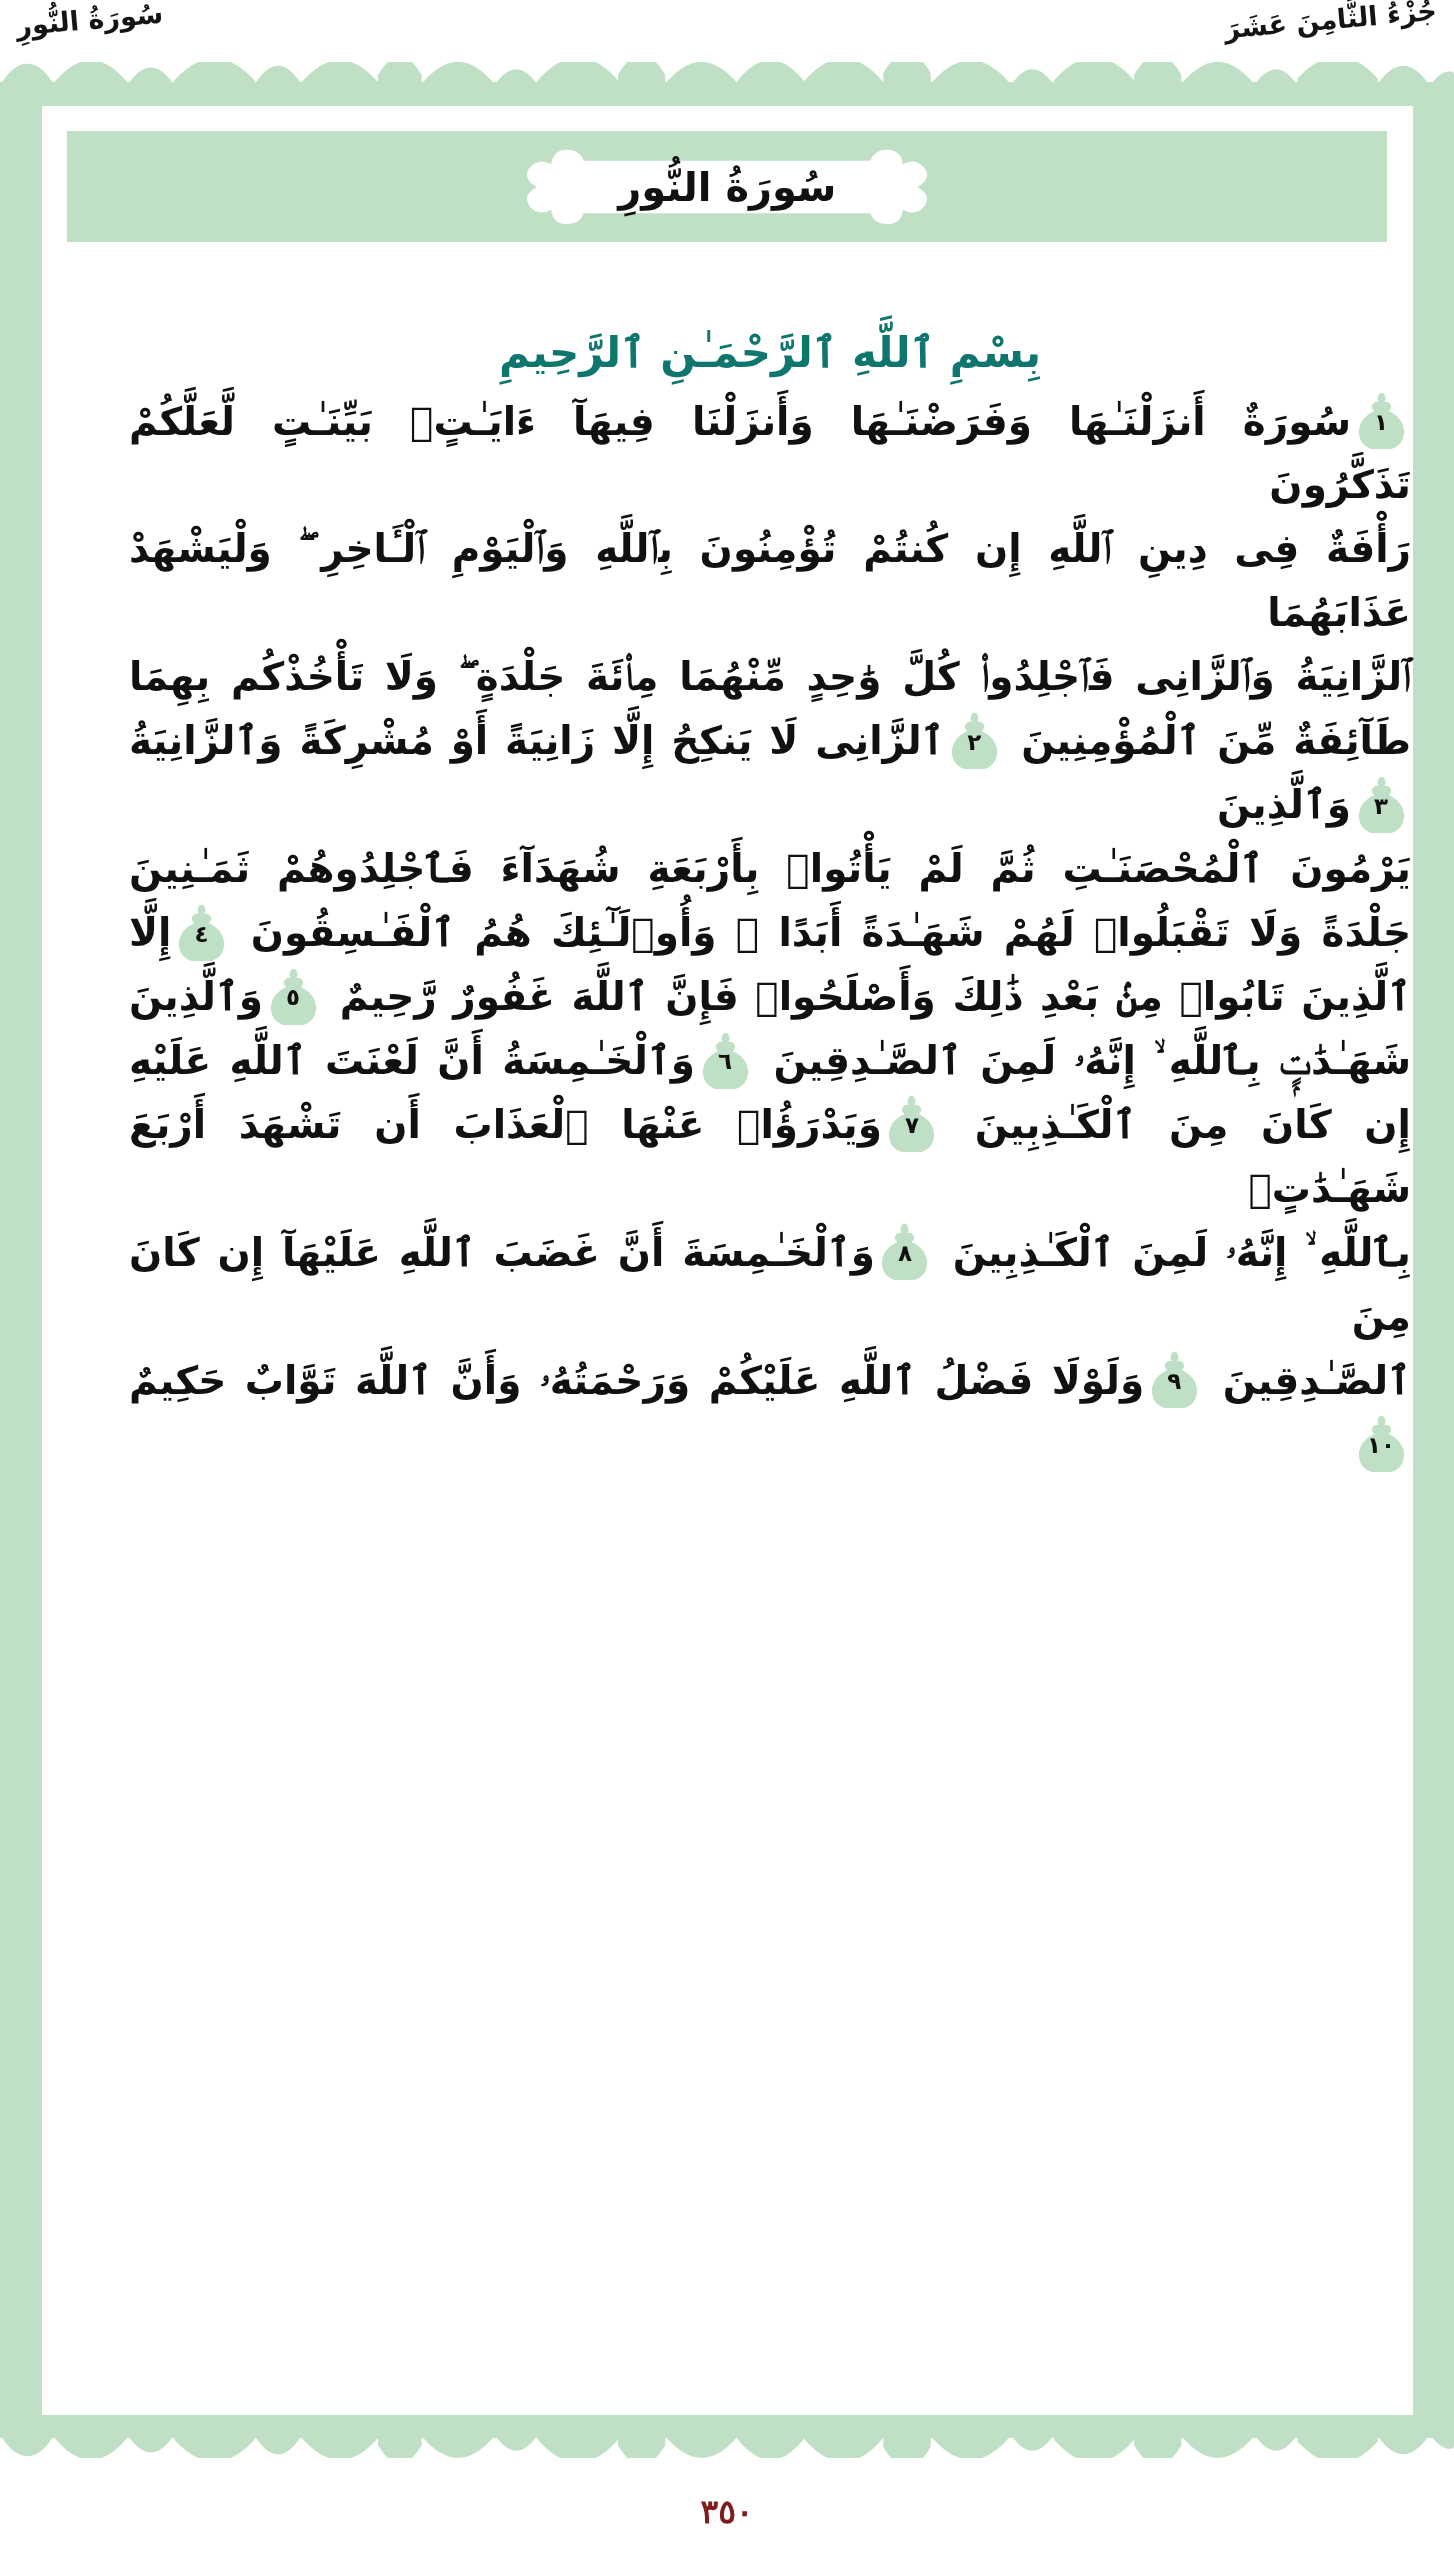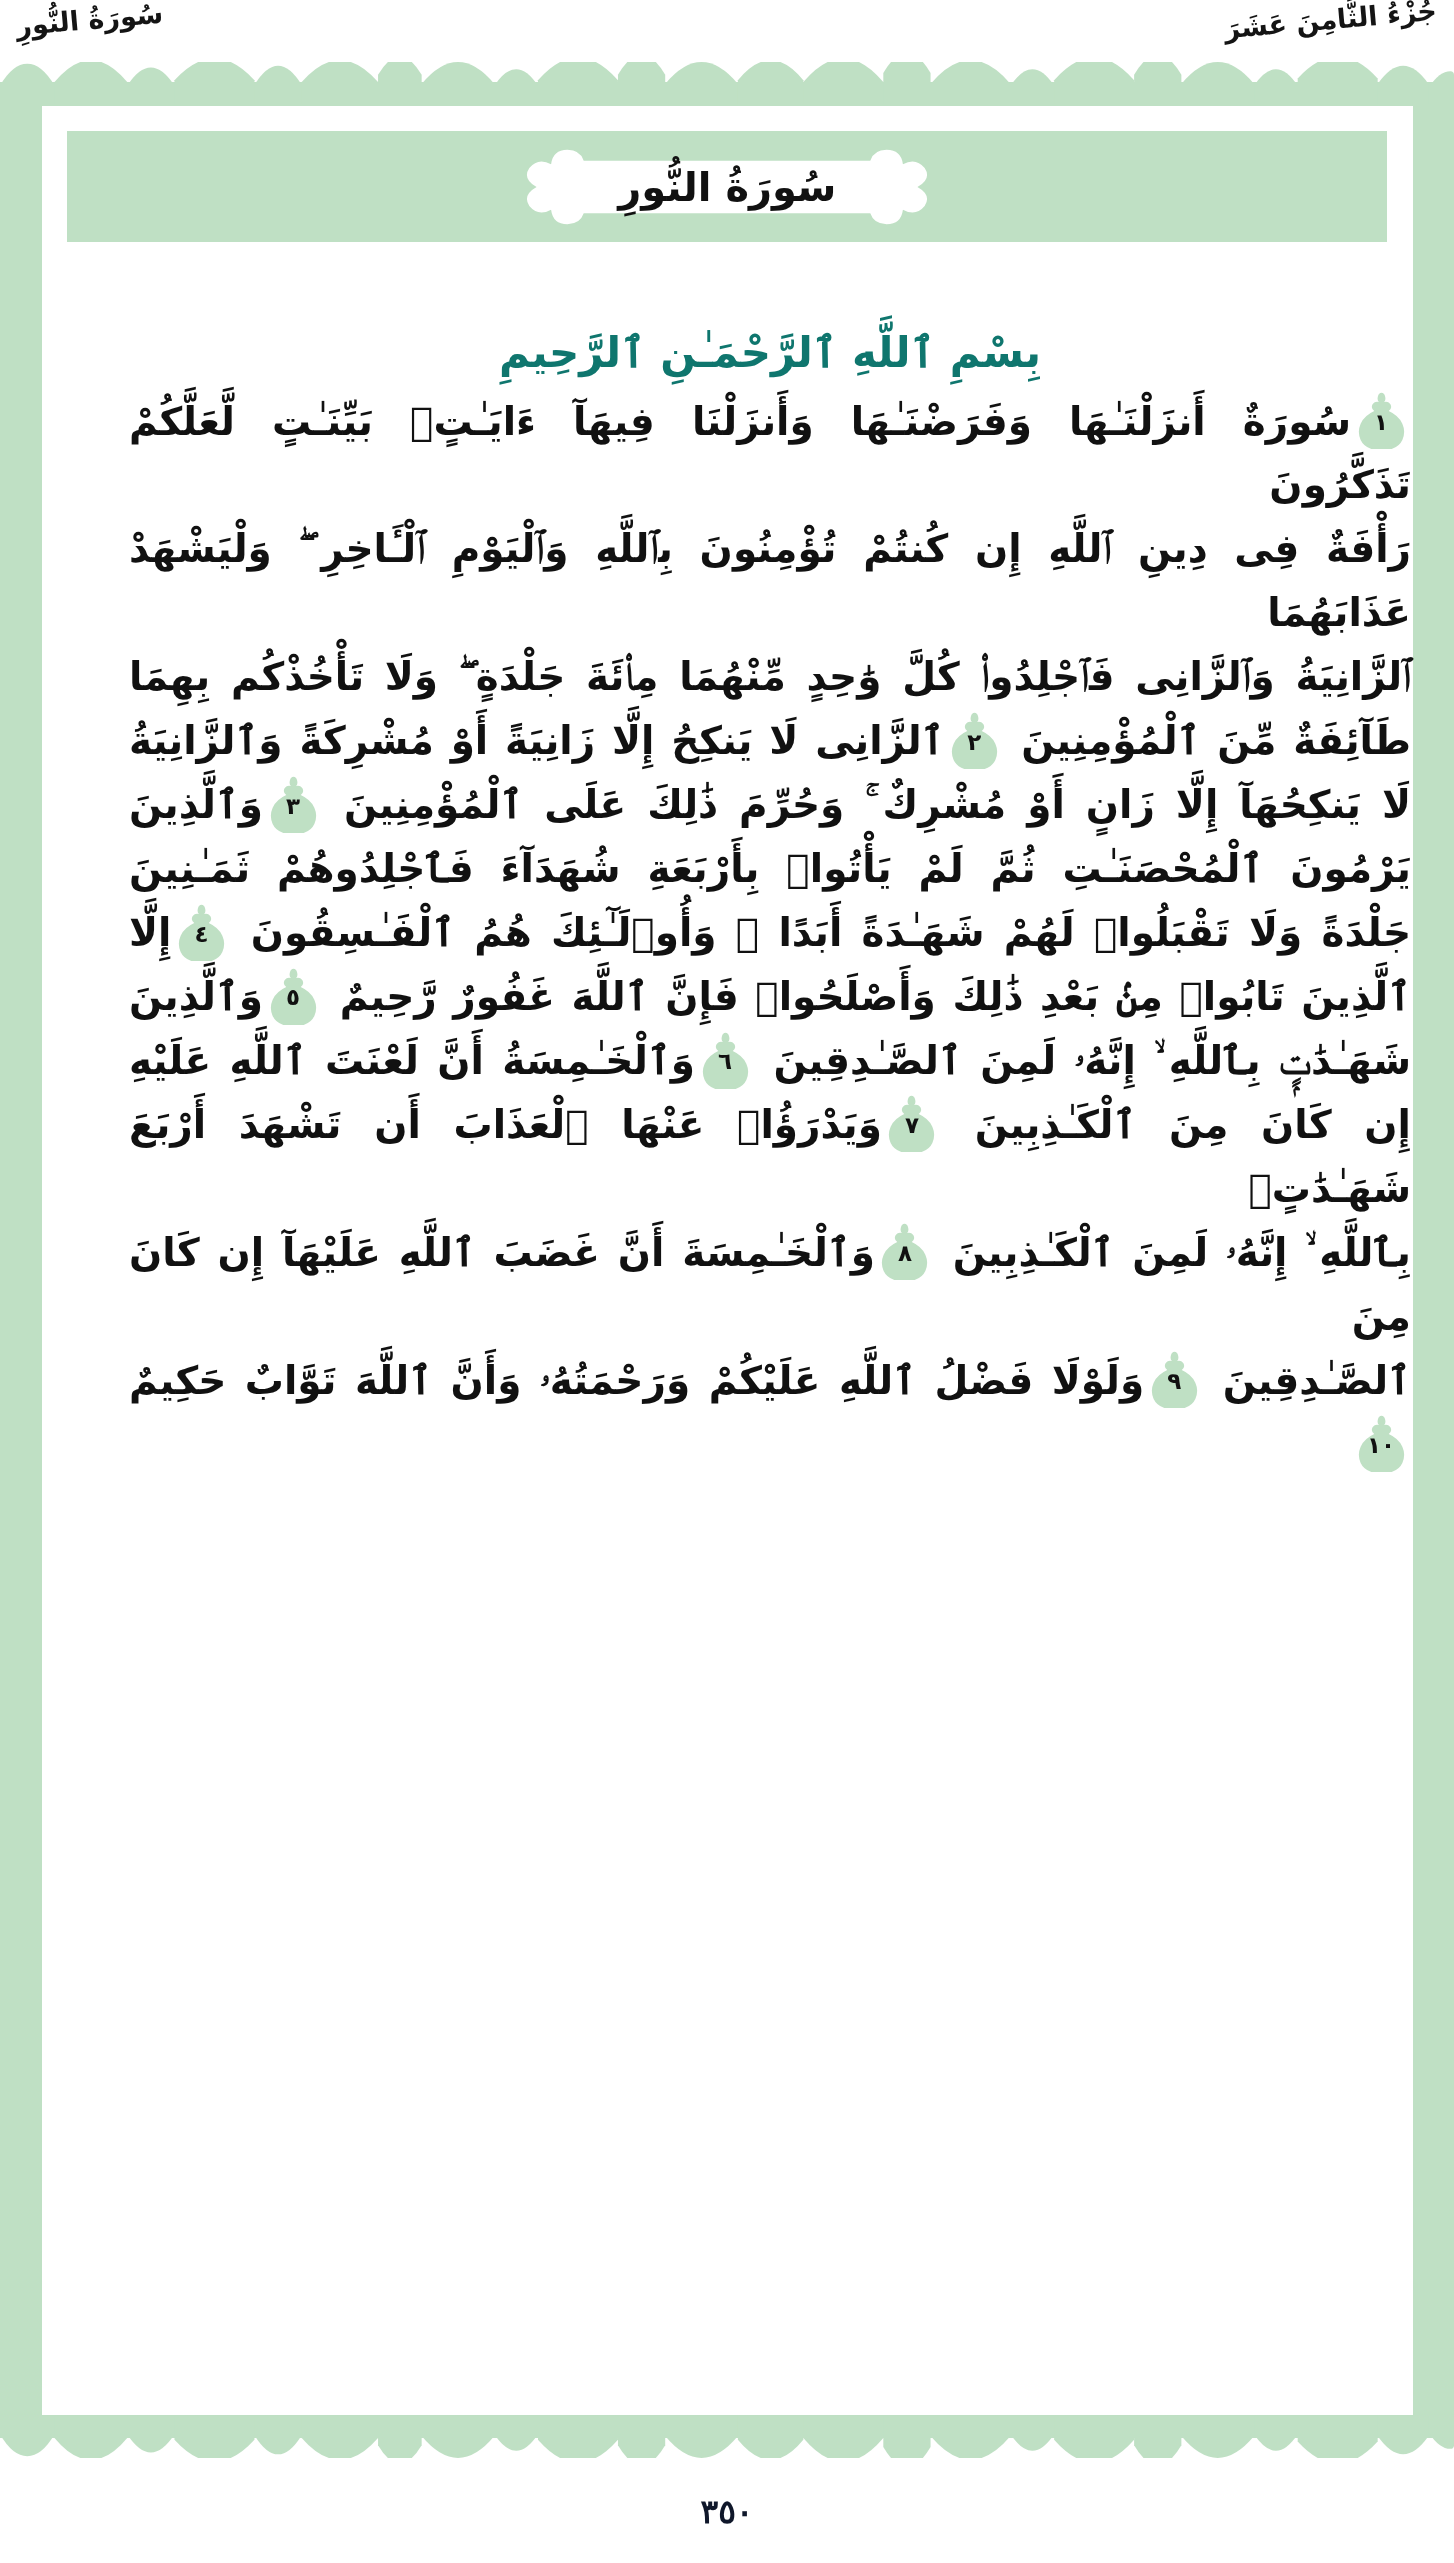--- a/index.html
+++ b/index.html
@@ -127,21 +127,21 @@
     font-size:23px;font-weight:700;color:#111;
     padding-top:5.5px;
   }
 
   
   .page-number{
     position:absolute;
     left:0;top:2492px;width:1454px;
     text-align:center;
     font-family:Liberation Serif, serif;
-    font-size:33px;font-weight:700;color:#0f172a;
+    font-size:33px;font-weight:700;color:#7f1d1d;
   }
 </style>
 </head>
 <body>
 
 <div class="runhead">
   <div class="runhead-item runhead-right">جُزْءُ الثَّامِنَ عَشَرَ</div>
   <div class="runhead-item runhead-left">سُورَةُ النُّورِ</div>
 </div>
 
@@ -236,21 +236,21 @@
       <div class="basmala">بِسْمِ ٱللَّهِ ٱلرَّحْمَـٰنِ ٱلرَّحِيمِ</div>
       <div id="lines-host">
           <div class="ayah-line"><span class="ayah-mark"><svg viewBox="0 0 54 64" aria-hidden="true">
                 <path fill="#bfe0c4" d="M27 2 q3 0 4 4 q1 4 -1 6 q5 -1 7 3 q2 4 -2 7 q11 5 15 14 q4 9 0 18 q-5 11 -23 12 q-18 -1 -23 -12 q-4 -9 0 -18 q4 -9 15 -14 q-4 -3 -2 -7 q2 -4 7 -3 q-2 -2 -1 -6 q1 -4 4 -4 z"></path>
               </svg><span>١</span></span><span>سُورَةٌ أَنزَلْنَـٰهَا وَفَرَضْنَـٰهَا وَأَنزَلْنَا فِيهَآ ءَايَـٰتٍۭ بَيِّنَـٰتٍ لَّعَلَّكُمْ تَذَكَّرُونَ</span></div>
           <div class="ayah-line"><span>رَأْفَةٌ فِى دِينِ ٱللَّهِ إِن كُنتُمْ تُؤْمِنُونَ بِٱللَّهِ وَٱلْيَوْمِ ٱلْـَٔاخِرِ ۖ وَلْيَشْهَدْ عَذَابَهُمَا</span></div>
           <div class="ayah-line"><span>ٱلزَّانِيَةُ وَٱلزَّانِى فَٱجْلِدُوا۟ كُلَّ وَٰحِدٍ مِّنْهُمَا مِا۟ئَةَ جَلْدَةٍ ۖ وَلَا تَأْخُذْكُم بِهِمَا</span></div>
           <div class="ayah-line"><span>طَآئِفَةٌ مِّنَ ٱلْمُؤْمِنِينَ</span> <span class="ayah-mark"><svg viewBox="0 0 54 64" aria-hidden="true">
                 <path fill="#bfe0c4" d="M27 2 q3 0 4 4 q1 4 -1 6 q5 -1 7 3 q2 4 -2 7 q11 5 15 14 q4 9 0 18 q-5 11 -23 12 q-18 -1 -23 -12 q-4 -9 0 -18 q4 -9 15 -14 q-4 -3 -2 -7 q2 -4 7 -3 q-2 -2 -1 -6 q1 -4 4 -4 z"></path>
               </svg><span>٢</span></span><span>ٱلزَّانِى لَا يَنكِحُ إِلَّا زَانِيَةً أَوْ مُشْرِكَةً وَٱلزَّانِيَةُ</span></div>
-          <div class="ayah-line"><span>لَا يَنكِحُهَآ إِلَّا زَانٍ أَوْ مُشْرِكٌ ۚ وَحُرِّمَ ذَٰلِكَ عَلَى ٱلْمُؤْمِنِينَ</span> <span class="ayah-mark"><svg viewBox="0 0 54 64" aria-hidden="true">
+          <div class="ayah-line"> <span class="ayah-mark"><svg viewBox="0 0 54 64" aria-hidden="true">
                 <path fill="#bfe0c4" d="M27 2 q3 0 4 4 q1 4 -1 6 q5 -1 7 3 q2 4 -2 7 q11 5 15 14 q4 9 0 18 q-5 11 -23 12 q-18 -1 -23 -12 q-4 -9 0 -18 q4 -9 15 -14 q-4 -3 -2 -7 q2 -4 7 -3 q-2 -2 -1 -6 q1 -4 4 -4 z"></path>
               </svg><span>٣</span></span><span>وَٱلَّذِينَ</span></div>
           <div class="ayah-line"><span>يَرْمُونَ ٱلْمُحْصَنَـٰتِ ثُمَّ لَمْ يَأْتُوا۟ بِأَرْبَعَةِ شُهَدَآءَ فَٱجْلِدُوهُمْ ثَمَـٰنِينَ</span></div>
           <div class="ayah-line"><span>جَلْدَةً وَلَا تَقْبَلُوا۟ لَهُمْ شَهَـٰدَةً أَبَدًا ۚ وَأُو۟لَـٰٓئِكَ هُمُ ٱلْفَـٰسِقُونَ</span> <span class="ayah-mark"><svg viewBox="0 0 54 64" aria-hidden="true">
                 <path fill="#bfe0c4" d="M27 2 q3 0 4 4 q1 4 -1 6 q5 -1 7 3 q2 4 -2 7 q11 5 15 14 q4 9 0 18 q-5 11 -23 12 q-18 -1 -23 -12 q-4 -9 0 -18 q4 -9 15 -14 q-4 -3 -2 -7 q2 -4 7 -3 q-2 -2 -1 -6 q1 -4 4 -4 z"></path>
               </svg><span>٤</span></span><span>إِلَّا</span></div>
           <div class="ayah-line"><span>ٱلَّذِينَ تَابُوا۟ مِنۢ بَعْدِ ذَٰلِكَ وَأَصْلَحُوا۟ فَإِنَّ ٱللَّهَ غَفُورٌ رَّحِيمٌ</span> <span class="ayah-mark"><svg viewBox="0 0 54 64" aria-hidden="true">
                 <path fill="#bfe0c4" d="M27 2 q3 0 4 4 q1 4 -1 6 q5 -1 7 3 q2 4 -2 7 q11 5 15 14 q4 9 0 18 q-5 11 -23 12 q-18 -1 -23 -12 q-4 -9 0 -18 q4 -9 15 -14 q-4 -3 -2 -7 q2 -4 7 -3 q-2 -2 -1 -6 q1 -4 4 -4 z"></path>
               </svg><span>٥</span></span><span>وَٱلَّذِينَ</span></div>
           <div class="ayah-line"><span>شَهَـٰدَٰتٍۭ بِٱللَّهِ ۙ إِنَّهُۥ لَمِنَ ٱلصَّـٰدِقِينَ</span> <span class="ayah-mark"><svg viewBox="0 0 54 64" aria-hidden="true">

